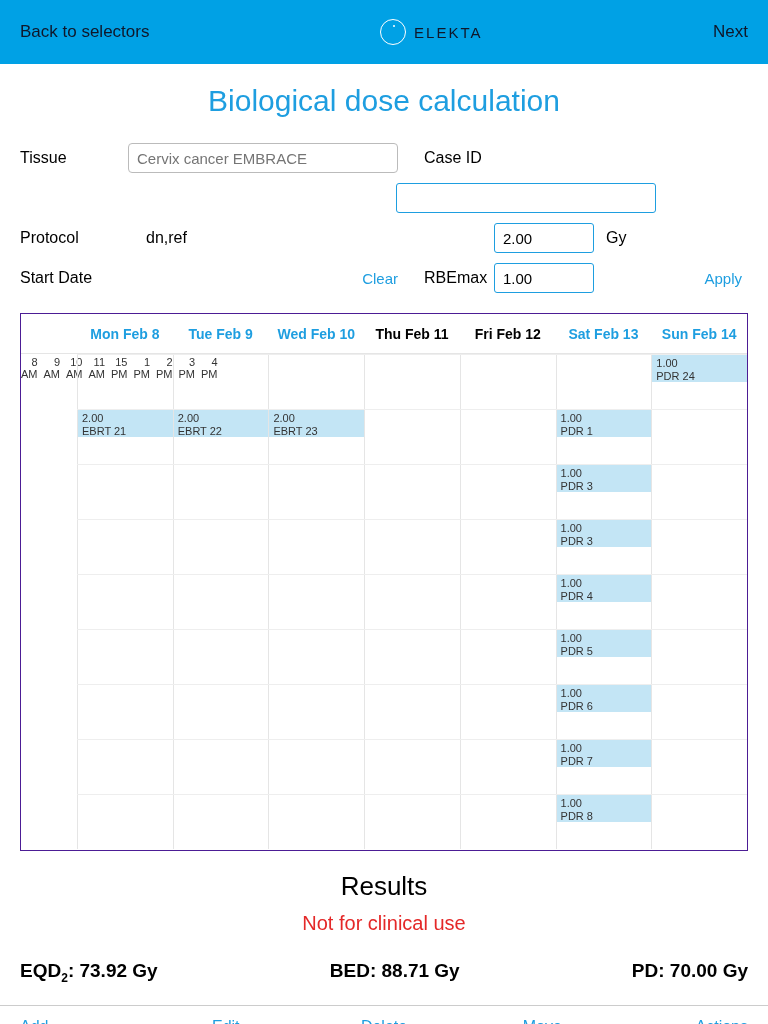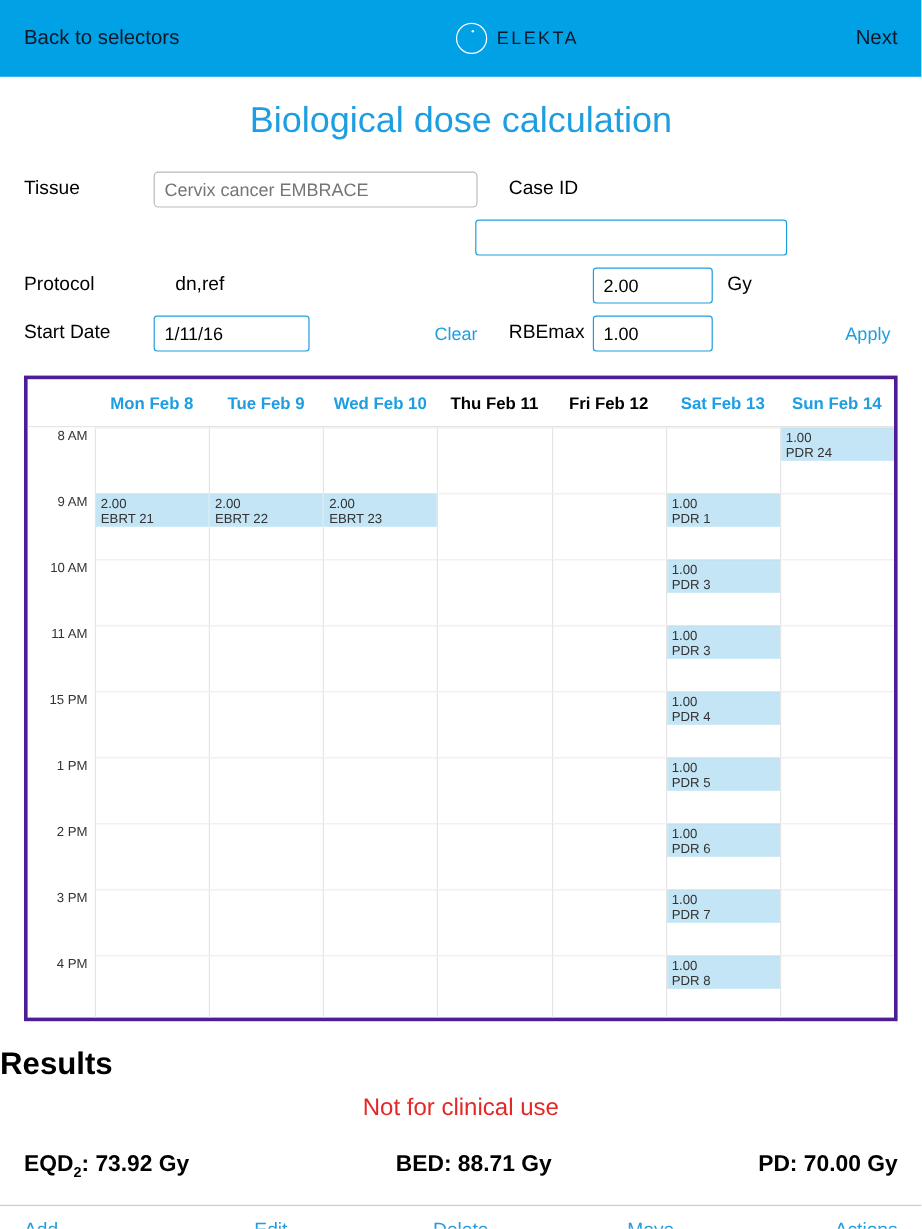--- a/index.html
+++ b/index.html
@@ -11,32 +11,32 @@
   .topbar .brand-circle::after { content: ''; position: absolute; width: 2px; height: 2px; background: #fff; border-radius: 50%; top: 5px; left: 12px; }
   .topbar .next { font-size: 17px; }
   .page-title { text-align: center; color: #1e9ee0; font-size: 30px; font-weight: 400; margin: 20px 0 25px; }
   .form { display: grid; grid-template-columns: 100px 270px 80px 180px 60px; gap: 10px 8px; padding: 0 20px; align-items: center; }
   .form label { font-size: 16px; }
   .form input { border: 1px solid #bbb; border-radius: 4px; padding: 6px 8px; font-size: 15px; width: 100%; height: 30px; }
   .form .clear, .form .apply { color: #1e9ee0; font-size: 15px; text-align: right; }
   .form .blue-border { border: 1.5px solid #1e9ee0; border-radius: 3px; }
   .form .unit { font-size: 16px; padding-left: 4px; }
   .apply { grid-column: 5; text-align: right; }
-  .schedule-wrap { margin: 20px; border: 3px solid #4c1d95; height: 538px; overflow: hidden; position: relative; }
+  .schedule-wrap { margin: 20px; border: 1px solid #4c1d95; height: 538px; overflow: hidden; position: relative; }
   .sched-header { display: grid; grid-template-columns: 56px repeat(7, 1fr); height: 40px; border-bottom: 1px solid #e5e5e5; }
   .sched-header div { display: flex; align-items: center; justify-content: center; font-size: 14px; font-weight: 600; }
   .sched-header .active { color: #1e9ee0; }
   .sched-body { display: grid; grid-template-columns: 56px repeat(7, 1fr); position: relative; }
-  .time-col { display: flex; flex-direction: column; }
+  .time-col { display: flex; }
   .time-slot { height: 55px; font-size: 11px; text-align: right; padding-right: 6px; padding-top: 2px; color: #333; }
   .day-col { border-left: 1px solid #e5e5e5; position: relative; }
   .hour-line { position: absolute; left: 56px; right: 0; height: 1px; background: #eee; }
   .event { position: absolute; background: #c3e5f5; border-top: 1px solid #7fc8eb; font-size: 11px; color: #333; padding: 2px 4px; line-height: 1.2; overflow: hidden; }
   .event .d { display: block; }
-  .results-title { text-align: left; font-size: 26px; font-weight: 700; margin-top: 10px; }
+  .results-title { text-align: center; font-size: 26px; font-weight: 400; margin-top: 10px; }
   .warning { text-align: center; color: #e42828; font-size: 20px; margin-top: 10px; }
   .metrics { display: flex; justify-content: space-between; padding: 25px 20px 20px; font-size: 19px; font-weight: 700; text-align: center; }
   .metrics sub { font-size: 12px; }
   .toolbar { border-top: 1px solid #ccc; display: flex; height: 44px; align-items: center; }
   .toolbar div { flex: 1; text-align: center; color: #1e9ee0; font-size: 16px; }
   .toolbar div:first-child { text-align: left; padding-left: 20px; flex: 0.8; }
   .toolbar div:last-child { text-align: right; padding-right: 20px; flex: 0.8; }
 </style>
 </head>
 <body>
@@ -60,21 +60,20 @@
 
   <label>Protocol</label>
   <label style="padding-left:18px">dn,ref</label>
   <div style="display:flex;gap:8px;align-items:center;grid-column:4/6">
     <input class="blue-border" style="width: 100px;" value="2.00">
     <span class="unit">Gy</span>
   </div>
 
   <label>Start Date</label>
   <div style="display:flex;align-items:center;gap:10px">
-    <input class="blue-border" style="width: 130px;" value="1/11/16">
     <span class="clear" style="margin-left:auto">Clear</span>
   </div>
   <label style="padding-left:18px">RBEmax</label>
   <input class="blue-border" style="width: 100px;" value="1.00">
   <span class="apply">Apply</span>
 </div>
 
 <div class="schedule-wrap">
   <div class="sched-header" id="sched-header">
       <div></div>

